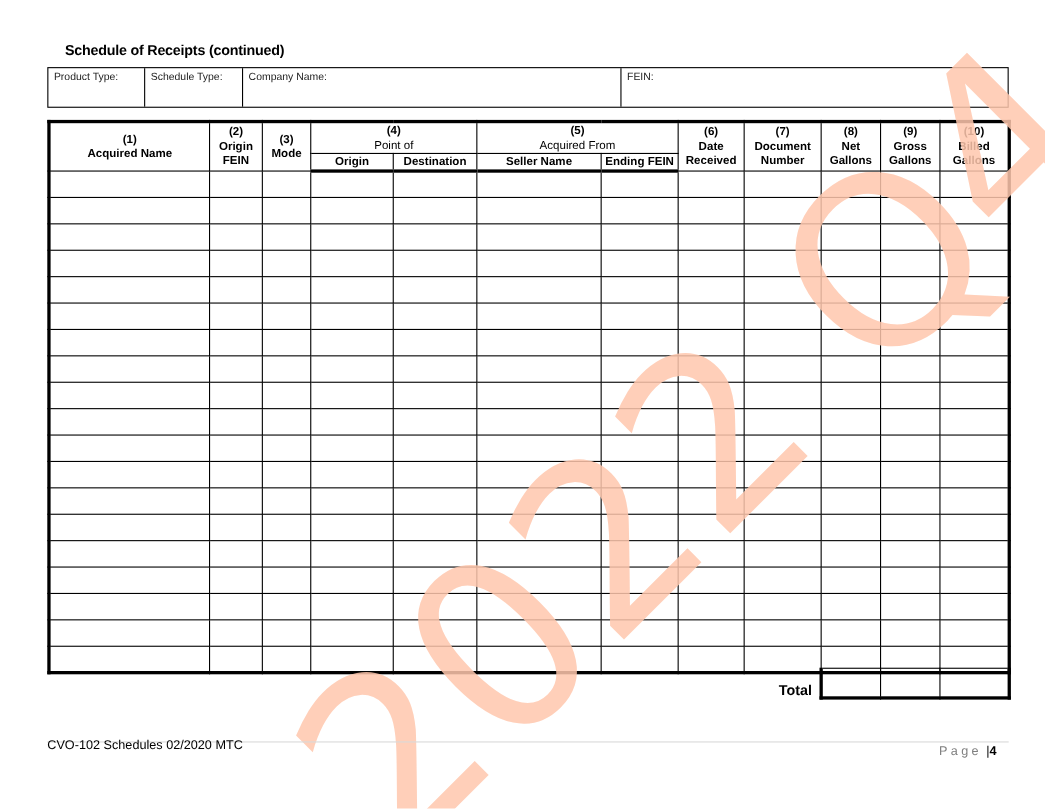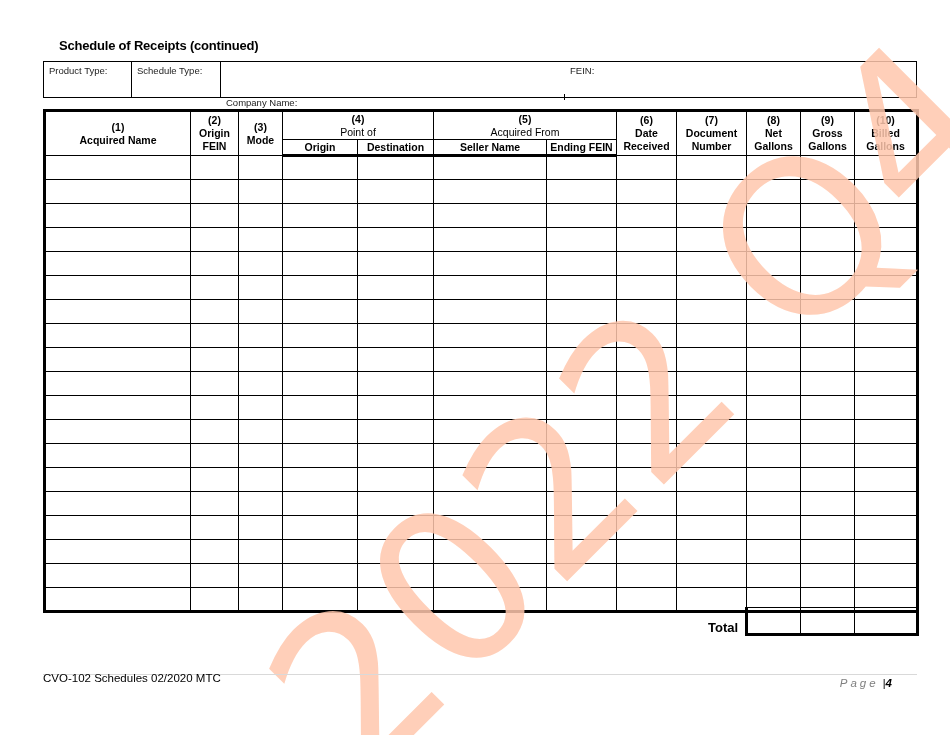--- a/index.html
+++ b/index.html
@@ -16,37 +16,37 @@
   .grid td, .grid th { border:1px solid #000; padding:0; box-sizing:border-box; }
   .grid th { font-size:10.5px; font-weight:bold; text-align:center; line-height:13px; vertical-align:middle; }
   .grid thead tr:last-child th { border-bottom:3px solid #000; }
   .grid tbody td { height:24px; }
   .total-label { position:absolute; left:708px; top:620px; font-size:13px; font-weight:bold; }
   .total-table { position:absolute; left:745px; top:607px; border-collapse:collapse;
                  border:3px solid #000; border-top:none; table-layout:fixed; }
   .total-table td { border:1px solid #000; height:27px; box-sizing:border-box; padding:0; }
   .footer-rule { position:absolute; left:43px; top:674px; width:874px; height:1px; background:#d9d9d9; }
   .footer-left { position:absolute; left:43px; top:672px; font-size:11.5px; }
-  .footer-right { position:absolute; right:58px; top:677px; font-size:11.5px;font-style:italic; }
+  .footer-right { position:absolute; right:44px; top:677px; font-size:11.5px; }
   .footer-right .pg { color:#7f7f7f; letter-spacing:3px; margin-right:4px; }
   .footer-right .num { font-weight:bold; }
   .watermark { position:absolute; left:175px; top:300px; font-size:215px;
                color:#ffc7ad; opacity:0.85; transform:rotate(-45deg); transform-origin:center;
                white-space:nowrap; font-family:"DejaVu Sans", sans-serif; font-weight:normal;
                pointer-events:none; line-height:1; }
 </style>
 </head>
 <body>
 
 <div class="title">Schedule of Receipts (continued)</div>
 
 <div class="info" id="info">
     <div class="cell" style="width: 88px;"><span>Product Type:</span></div>
     <div class="cell" style="width: 89px;"><span>Schedule Type:</span></div>
-    <div class="cell" style="width: 344px; margin-top: 32px;"><span>Company Name:</span></div>
+    <div class="cell" style="width: 344px;"><span>Company Name:</span></div>
     <div class="cell" style="width: 137px;"><span>FEIN:</span></div>
   </div>
 
 <table class="grid" id="grid">
   <colgroup id="cols">
       <col style="width: 146px;">
       <col style="width: 48px;">
       <col style="width: 44px;">
       <col style="width: 75px;">
       <col style="width: 76px;">

